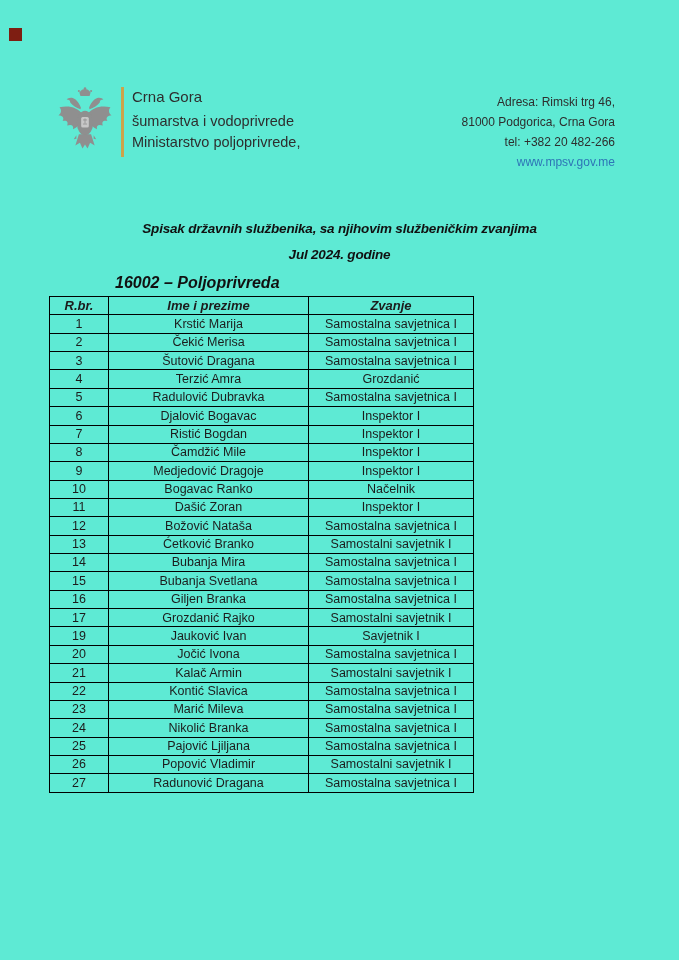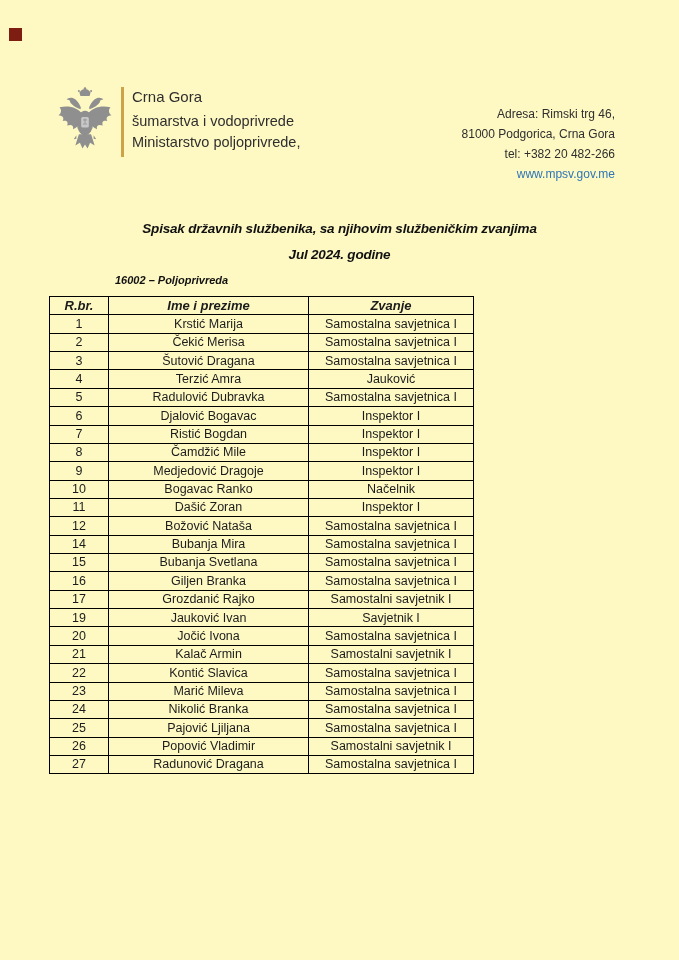--- a/index.html
+++ b/index.html
@@ -2,21 +2,21 @@
 <html><head>
 <meta charset="utf-8">
 <style>
   html, body { margin: 0; padding: 0; background: #e8e8e8; }
   * { box-sizing: border-box; }
   .page {
     position: relative;
     width: 679px;
     height: 960px;
     margin: 0 auto;
-    background: #fef9c3;
+    background: #5eead4;
     overflow: hidden;
     font-family: "Liberation Sans", "DejaVu Sans", sans-serif;
     color: #1c1c1c;
   }
   .corner-marker {
     position: absolute;
     left: 9px; top: 28px;
     width: 13px; height: 13px;
     background: #7E1E12;
   }
@@ -32,21 +32,21 @@
     margin: 2px 8px 0 8px;
     background: #CDA349;
   }
   .org-block { padding-top: 2px; color: #2e2e2e; }
   .org-country {
     font-size: 15px; line-height: 20px; margin-bottom: 4px;
   }
   .org-line { font-size: 14.5px; line-height: 21px; }
   .contact-block {
     position: absolute;
-    right: 64px; top: 104px;
+    right: 64px; top: 92px;
     text-align: right;
     font-size: 12px;
     line-height: 20px;
     color: #2e2e2e;
     margin-left: 40px;
   }
   .website { text-decoration: none; color: #2E75B6; cursor: pointer; }
   .title-block {
     position: absolute;
     left: 0; top: 216px;
@@ -57,21 +57,21 @@
     font-size: 13.5px;
     line-height: 26px;
     letter-spacing: -0.2px;
     color: #111;
   }
   .section-label {
     position: absolute;
     left: 115px; top: 274px;
     font-weight: bold;
     font-style: italic;
-    font-size: 11px;
+    font-size: 16px;
     color: #111;
   }
   table.staff {
     position: absolute;
     left: 49px; top: 296px;
     width: 424px;
     border-collapse: collapse;
     table-layout: fixed;
     border: 1.5px solid #000;
     padding-left: 8px;
@@ -175,21 +175,21 @@
           <td>Samostalna savjetnica I</td>
         </tr>
         <tr>
           <td>3</td>
           <td>Šutović Dragana</td>
           <td>Samostalna savjetnica I</td>
         </tr>
         <tr>
           <td>4</td>
           <td>Terzić Amra</td>
-          <td>Jauković</td>
+          <td>Grozdanić</td>
         </tr>
         <tr>
           <td>5</td>
           <td>Radulović Dubravka</td>
           <td>Samostalna savjetnica I</td>
         </tr>
         <tr>
           <td>6</td>
           <td>Djalović Bogavac</td>
           <td>Inspektor I</td>
@@ -218,20 +218,25 @@
           <td>11</td>
           <td>Dašić Zoran</td>
           <td>Inspektor I</td>
         </tr>
         <tr>
           <td>12</td>
           <td>Božović Nataša</td>
           <td>Samostalna savjetnica I</td>
         </tr>
         <tr>
+          <td>13</td>
+          <td>Ćetković Branko</td>
+          <td>Samostalni savjetnik I</td>
+        </tr>
+        <tr>
           <td>14</td>
           <td>Bubanja Mira</td>
           <td>Samostalna savjetnica I</td>
         </tr>
         <tr>
           <td>15</td>
           <td>Bubanja Svetlana</td>
           <td>Samostalna savjetnica I</td>
         </tr>
         <tr>

